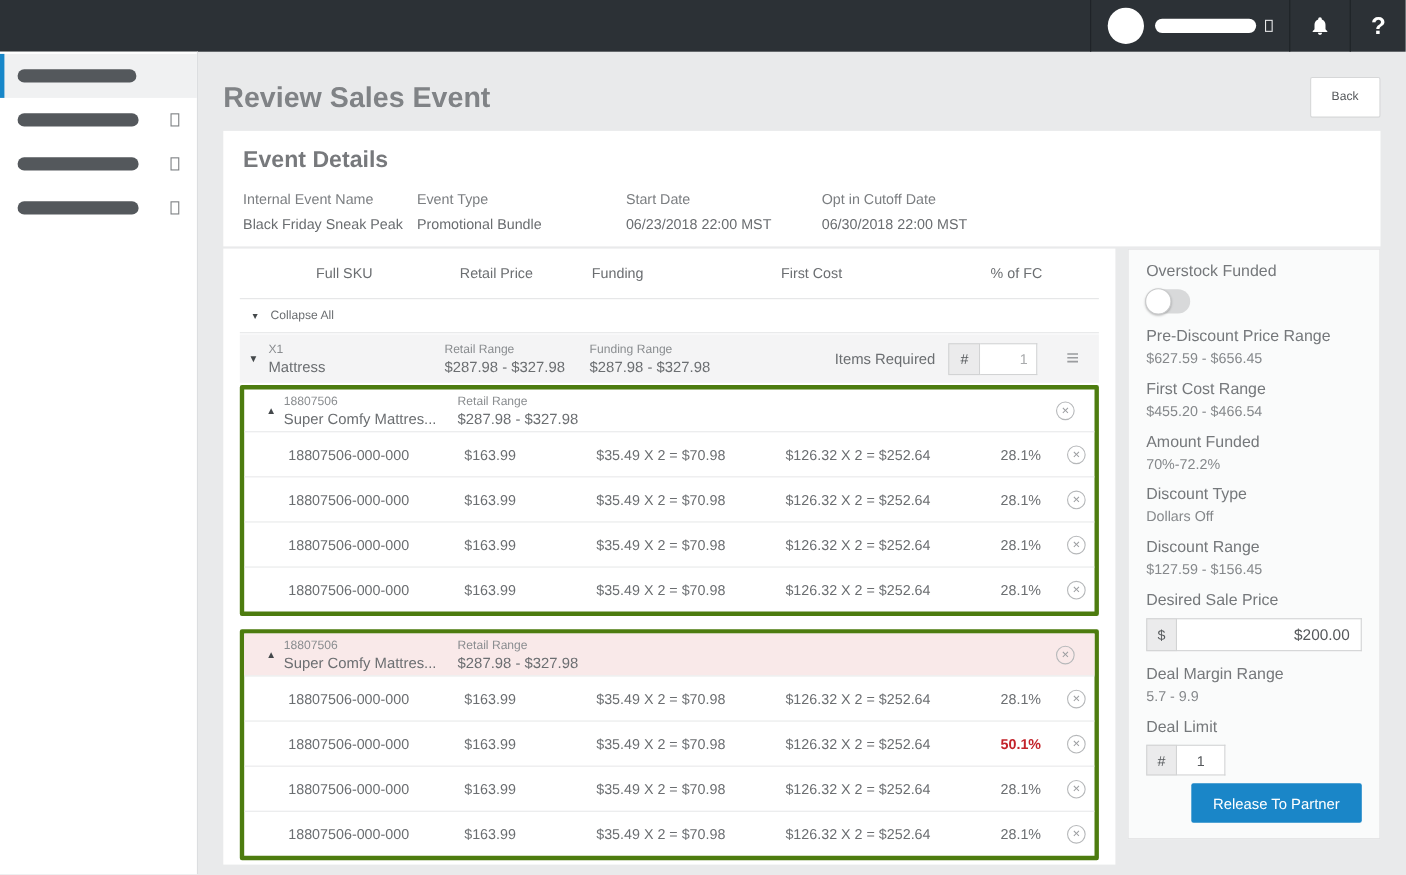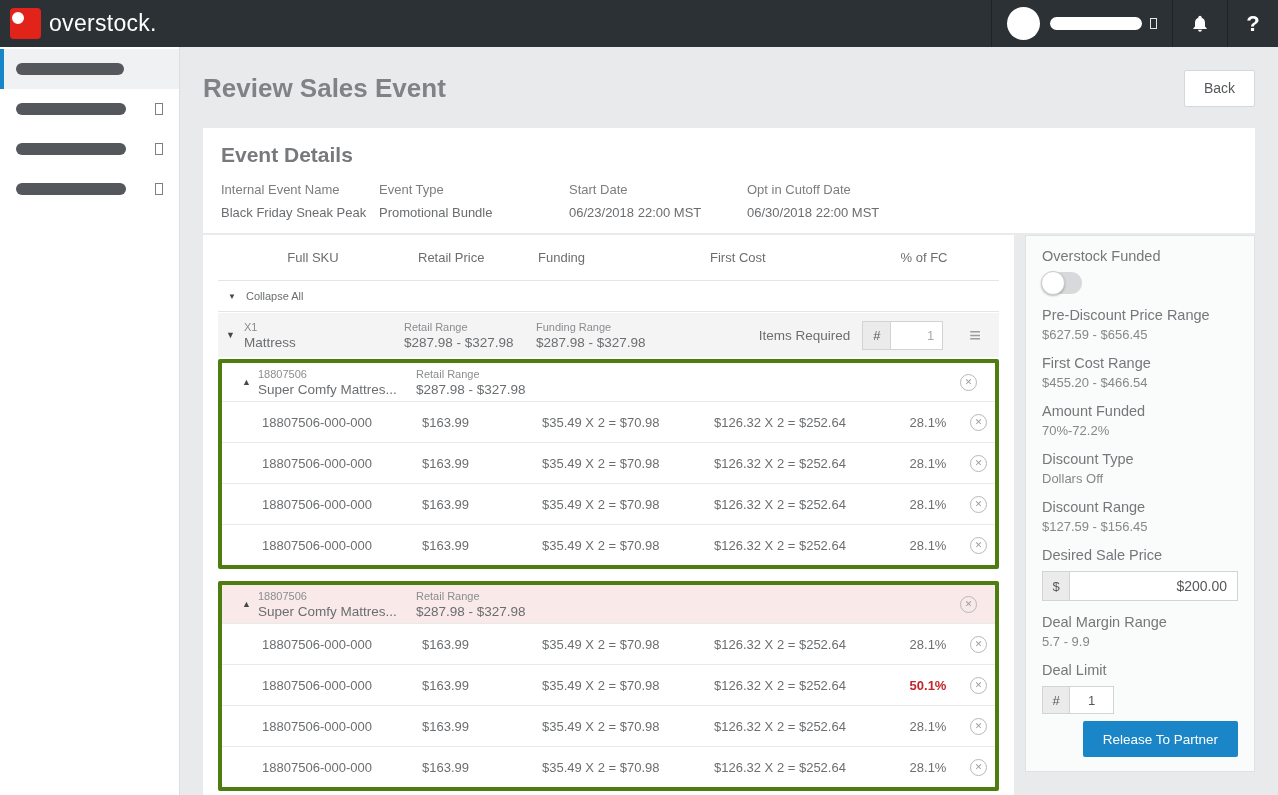--- a/index.html
+++ b/index.html
@@ -27,25 +27,25 @@
   .side-item { height:40px; display:flex; align-items:center; padding:0 16px; }
   .side-item.active { background:#f0f1f2; border-left:4px solid #1787c9; padding-left:12px; }
   .skel { height:12px; width:108px; border-radius:6px; background:#54585c; }
   .side-chevron { width:8px; height:12px; border:1px solid #7d8083; margin-left:auto; }
   .main { flex:1; padding:0 23px; overflow:hidden; }
 
   
   .page-head { display:flex; align-items:center; margin-top:22px; height:38px; }
   .page-title { font-size:26px; color:#808386; flex:1; }
   .btn { height:37px; background:#fff; border:1px solid #d6d7d8; border-radius:2px;
-         color:#55585b; font-size:14px; padding:0 19px; font-family:inherit; cursor:pointer; }
+         color:#55585b; font-size:11px; padding:0 19px; font-family:inherit; cursor:pointer; }
   .btn + .btn { margin-left:14px; }
 
   
-  .event-panel { margin-top:21px; height:105px; background:#fff; padding:15px 18px 0; }
+  .event-panel { margin-top:12px; height:105px; background:#fff; padding:15px 18px 0; }
   .event-title { font-size:21px; color:#77797c; }
   .event-fields { display:flex; margin-top:15px; }
   .ef { margin-right:0; }
   .ef:nth-child(1){width:158px} .ef:nth-child(2){width:190px} .ef:nth-child(3){width:178px}
   .ef:nth-child(4){width:174px} .ef:nth-child(5){width:200px}
   .ef-label { font-size:13px; color:#7b7e81; }
   .ef-value { font-size:13px; color:#6a6d70; margin-top:8px; }
 
   
   .content-row { display:flex; margin-top:2px; gap:11px; }
@@ -117,26 +117,20 @@
   .release-btn { margin-top:auto; align-self:flex-end; height:36px; padding:0 20px;
                  background:#1a86c8; color:#fff; border:none; border-radius:2px;
                  font-size:13.5px; font-family:inherit; cursor:pointer; }
 
   .bell-svg { width:20px; height:22px; }
 </style>
 </head>
 <body>
 
 <header class="topbar">
-  <div class="brand">
-    <span class="brand-icon">
-        <span class="brand-ring"></span>
-      </span>
-    <span class="brand-text">overstock.</span>
-  </div>
   <div class="tb-right">
     <div class="tb-sec tb-user">
       <span class="avatar"></span>
       <span class="user-pill"></span>
       <span class="tofu"></span>
     </div>
     <div class="tb-sec tb-bell">
       <svg class="bell-svg" viewBox="0 0 24 24">
         <path d="M12 2a2 2 0 0 0-2 2v.4C7.6 5.3 6 7.5 6 10.2V15l-2 2.2V18h16v-.8L18 15v-4.8c0-2.7-1.6-4.9-4-5.8V4a2 2 0 0 0-2-2zm-2.3 17a2.3 2.3 0 0 0 4.6 0z" fill="#ffffff"></path>
       </svg>

